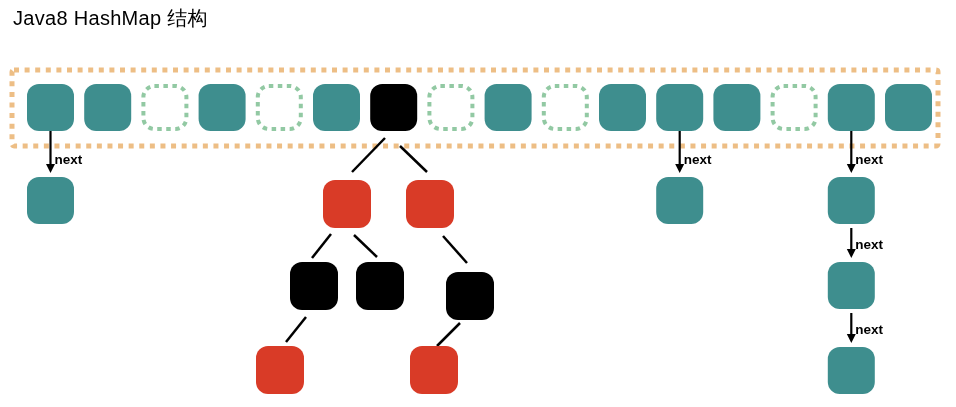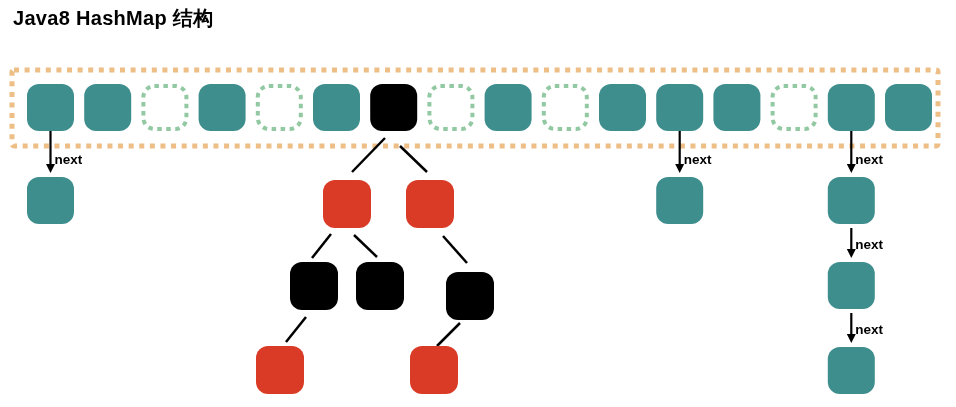--- a/index.html
+++ b/index.html
@@ -14,21 +14,21 @@
     background: #ffffff;
     overflow: hidden;
     font-family: "Liberation Sans", sans-serif;
   }
   .title {
     position: absolute;
     left: 13px;
     top: 5px;
     margin: 0;
     font-size: 20px;
-    font-weight: 700;
+    font-weight: 400;
     letter-spacing: 0.3px;
     color: #000000;
   }
   .canvas {
     position: absolute;
     left: 0;
     top: 0;
   }
 </style>
 </head>

